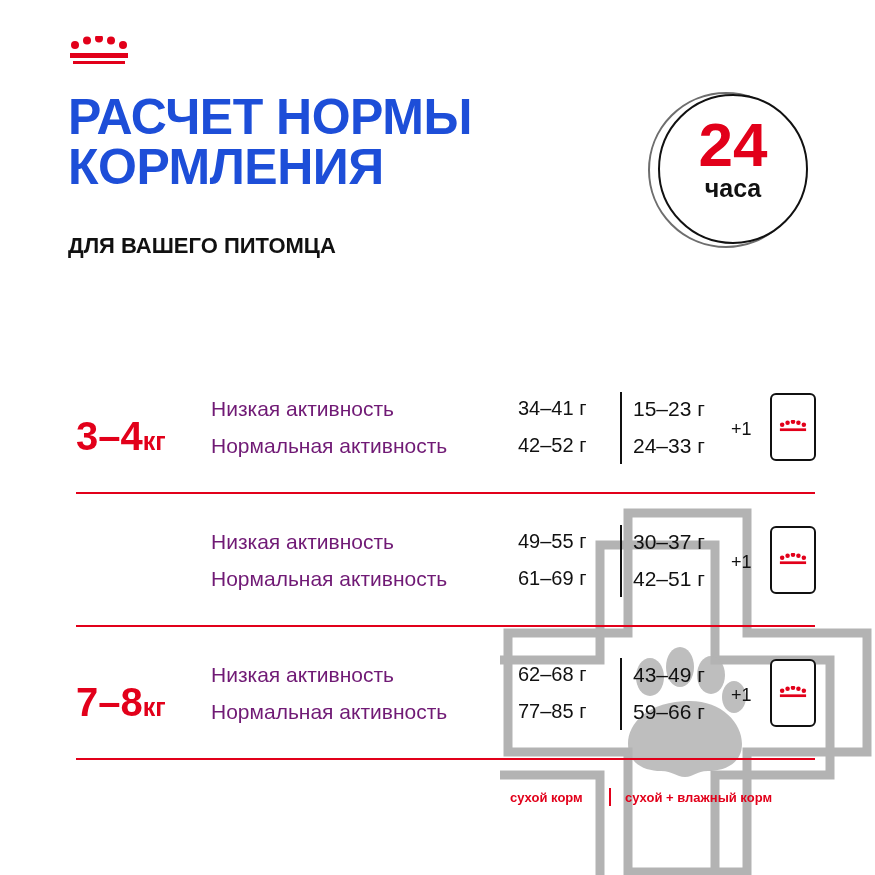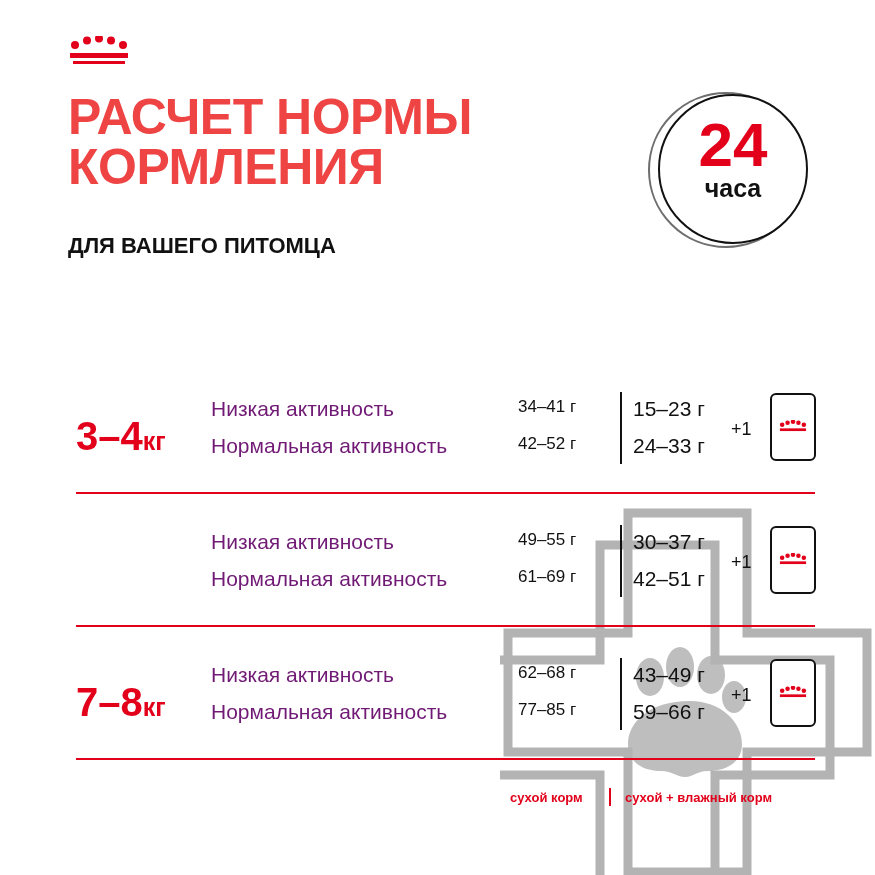--- a/index.html
+++ b/index.html
@@ -24,21 +24,21 @@
     position: absolute;
     left: 68px; top: 36px;
     width: 62px; height: 28px;
   }
 
   
   .title {
     position: absolute;
     left: 68px; top: 92px;
     width: 520px;
-    color: #ef4444;
+    color: #1d4ed8;
     font-size: 50px;
     line-height: 50px;
     font-weight: bold;
     letter-spacing: -0.5px;
   }
   .title .l2 { display: block; }
   .subtitle {
     position: absolute;
     left: 68px; top: 233px;
     color: #111111;
@@ -114,21 +114,21 @@
     white-space: nowrap;
   }
   .a1 { top: 19px; }
   .a2 { top: 56px; }
   .dry {
     position: absolute;
     left: 510px;
     width: 95px;
     text-align: left;
     color: #111;
-    font-size: 17px;
+    font-size: 20px;
     white-space: nowrap;
   }
   .mix {
     position: absolute;
     left: 625px;
     width: 100px;
     text-align: left;
     color: #111;
     font-size: 21px;
     white-space: nowrap;

